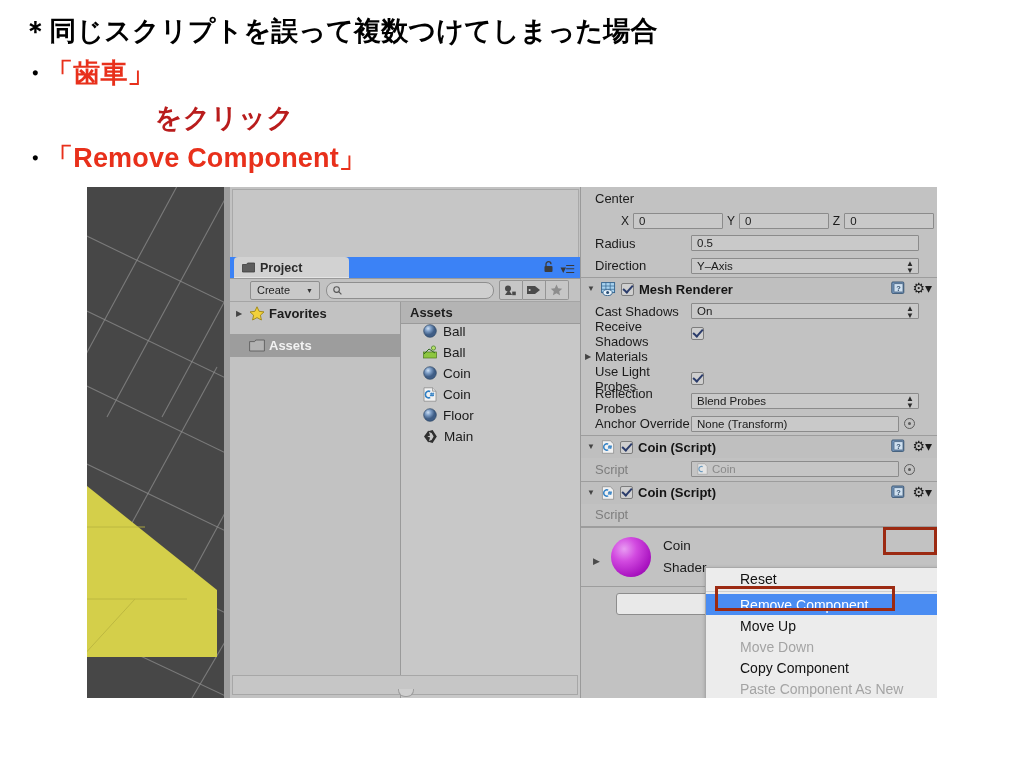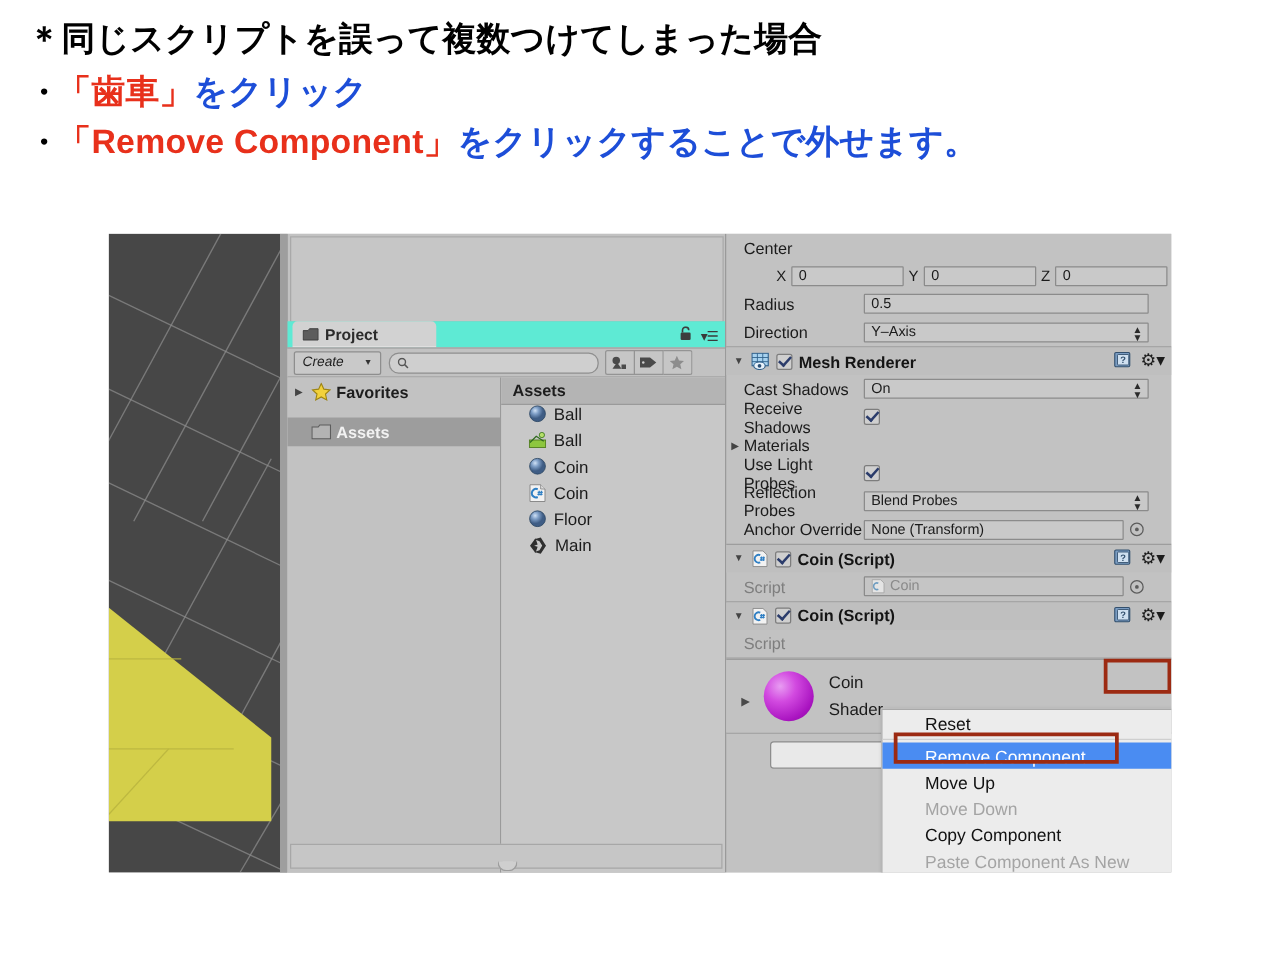--- a/index.html
+++ b/index.html
@@ -11,46 +11,46 @@
   .slide{position:relative;width:1024px;height:768px;}
 
   
   .headings{position:absolute;left:22px;top:18px;width:960px;}
   .h-line{font-size:27px;font-weight:700;color:#000;line-height:1.0;letter-spacing:0.2px;white-space:nowrap;}
   .h-line.l1{margin-bottom:15px;}
   .h-line.l2{margin-bottom:13px;}
   .bullet-row{display:flex;align-items:flex-start;white-space:nowrap;}
   .bullet-dot{display:inline-block;width:24px;font-size:26px;line-height:1;color:#000;flex:0 0 24px;}
   .red{color:#e8301b;}
-  .blk{color:#1d4ed8;}
+  .blk{color:#b91c1c;margin-top:45px;}
   .h-line.l3{font-size:27px;}
 
   
   .shot{position:absolute;left:87px;top:187px;width:850px;height:511px;background:#c3c3c3;overflow:hidden;}
 
   
   .scene{position:absolute;left:0;top:0;width:143px;height:511px;background:#474747;overflow:hidden;}
   .scene svg{display:block;}
   .scene-scroll{position:absolute;right:0;top:0;width:6px;height:511px;background:#9e9e9e;}
 
   
   .midcol{position:absolute;left:143px;top:0;width:350px;height:511px;background:#c2c2c2;}
   .empty-panel{position:absolute;left:2px;top:2px;width:345px;height:67px;background:#c6c6c6;border:1px solid #a9a9a9;}
-  .proj-tabbar{position:absolute;left:0;top:70px;width:350px;height:21px;background:#5eead4;}
+  .proj-tabbar{position:absolute;left:0;top:70px;width:350px;height:21px;background:#3b82f6;}
   .proj-tab{position:absolute;left:4px;top:0px;width:115px;height:21px;background:#d2d2d2;
             border-top-left-radius:4px;border-top-right-radius:4px;box-shadow:0 -1px 0 #e4e4e4 inset;}
   .proj-tab-inner{display:flex;align-items:center;height:21px;padding-left:8px;gap:5px;}
   .proj-tab-label{font-size:12.5px;font-weight:700;color:#2b2b2b;}
   .lock-icon{position:absolute;right:26px;top:4px;}
   .menu-icon{position:absolute;right:6px;top:6px;font-size:11px;color:#3a3a3a;letter-spacing:-1px;}
 
   .proj-body{position:absolute;left:0;top:91px;width:350px;height:420px;background:#c2c2c2;border-top:1px solid #9a9a9a;}
   .proj-toolbar{position:absolute;left:0;top:0;width:350px;height:22px;background:#c2c2c2;border-bottom:1px solid #a5a5a5;display:flex;align-items:center;}
-  .create-btn{margin-left:5px;height:17px;padding:0 6px;background:#c9c9c9;border:1px solid #8e8e8e;border-radius:2px;
-              display:flex;align-items:center;gap:16px;font-size:11px;color:#1e1e1e;font-style:italic;}
+  .create-btn{margin-left:20px;height:17px;padding:0 6px;background:#c9c9c9;border:1px solid #8e8e8e;border-radius:2px;
+              display:flex;align-items:center;gap:16px;font-size:11px;color:#1e1e1e;}
   .tiny-caret{font-size:7px;line-height:1;color:#333;}
   .search-wrap{margin-left:6px;width:160px;height:15px;background:#cfcfcf;border:1px solid #8e8e8e;border-radius:8px;
                display:flex;align-items:center;padding-left:6px;gap:4px;}
   .search-in{border:0;background:transparent;outline:none;font-size:10px;width:120px;color:#333;}
   .tb-btns{margin-left:5px;display:flex;}
   .tb-btn{width:22px;height:18px;background:#c6c6c6;border:1px solid #949494;border-left-width:0;
           display:flex;align-items:center;justify-content:center;}
   .tb-btn:first-child{border-left-width:1px;border-top-left-radius:2px;border-bottom-left-radius:2px;}
   .tb-btn:last-child{border-top-right-radius:2px;border-bottom-right-radius:2px;}
 

